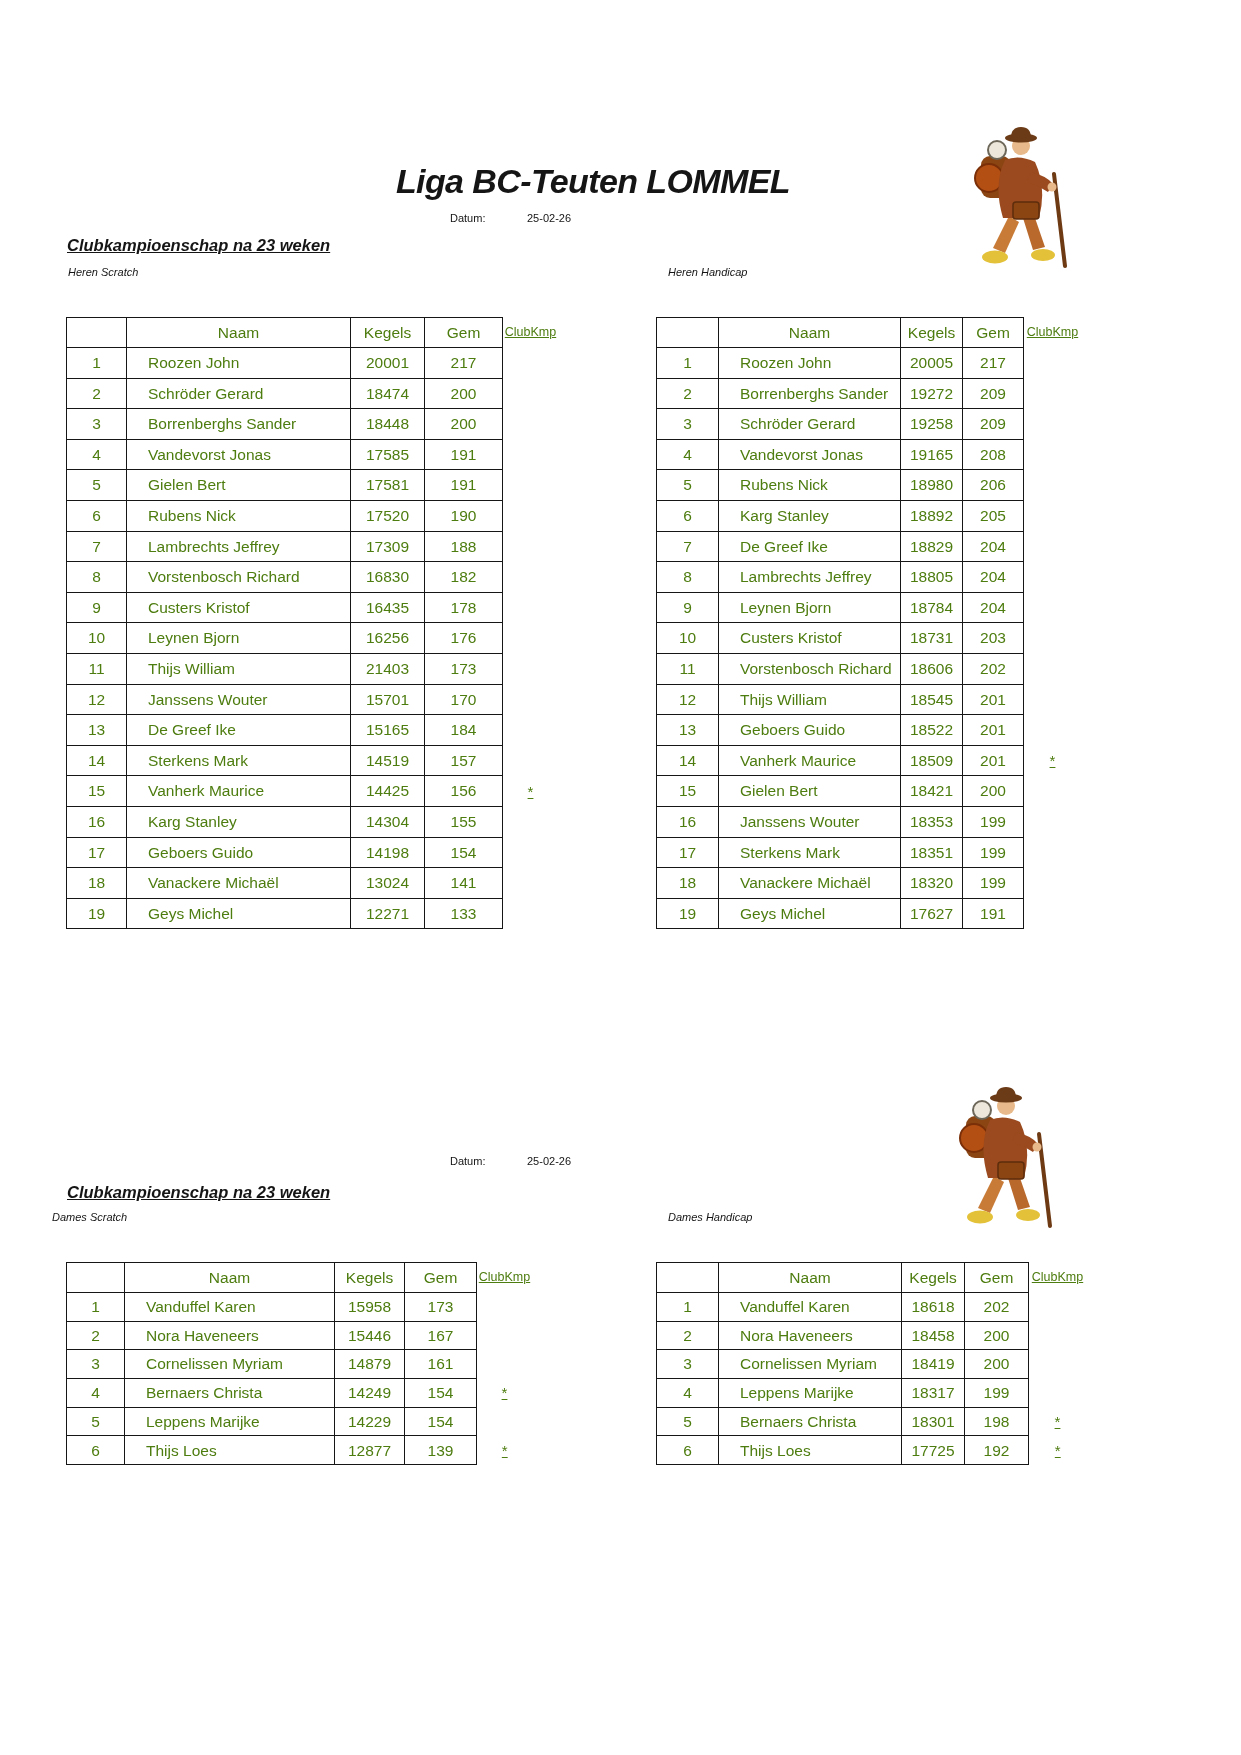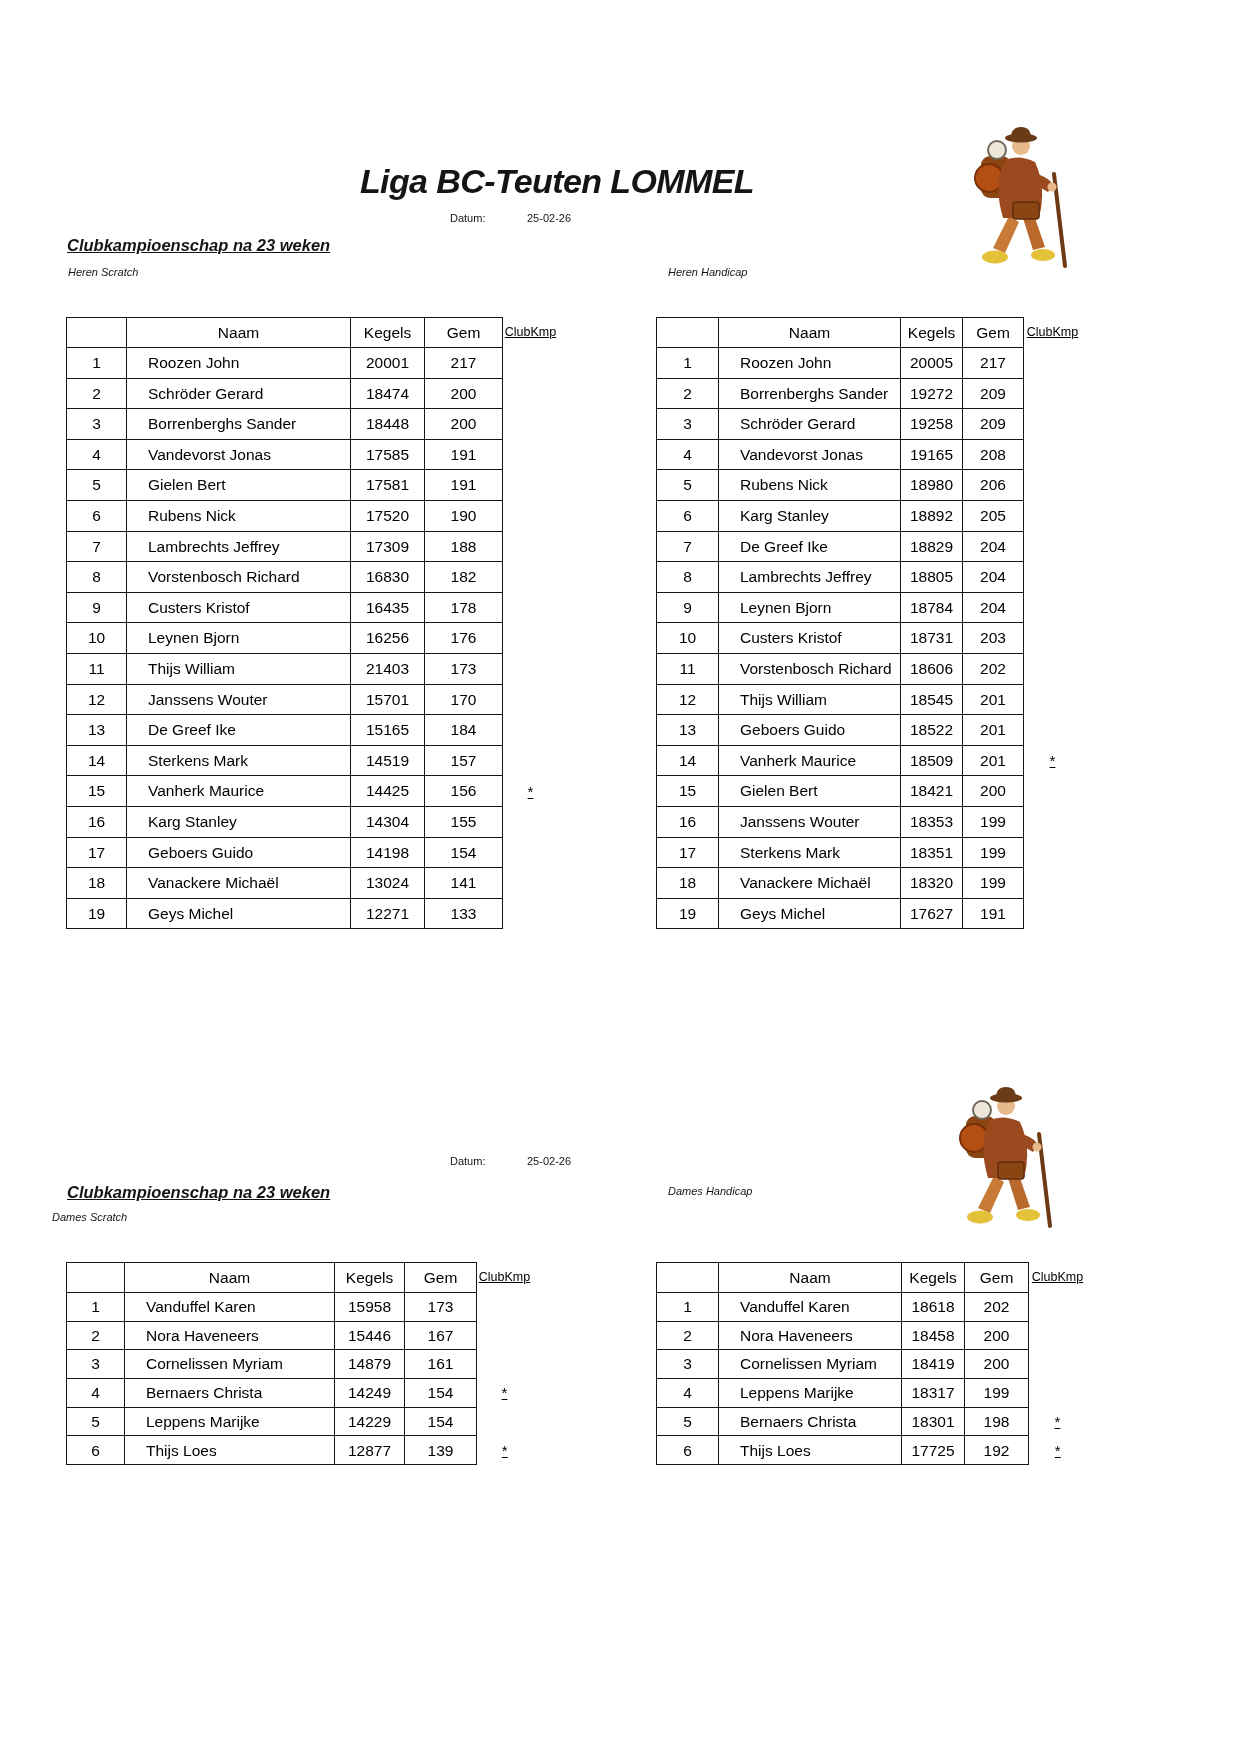--- a/index.html
+++ b/index.html
@@ -1,24 +1,24 @@
 <!DOCTYPE html>
 <html><head>
 <meta charset="utf-8">
 <style>
   html,body{margin:0;padding:0;background:#ffffff;}
   body{width:1241px;height:1755px;font-family:"Liberation Sans","DejaVu Sans",sans-serif;color:#151515;}
   .page{position:relative;width:1241px;height:1755px;overflow:hidden;background:#fff;}
   .abs{position:absolute;}
   .doc-title{left:0;width:1114px;text-align:center;font-size:34px;line-height:1.15;
-             font-weight:bold;font-style:italic;letter-spacing:-0.6px;white-space:nowrap;}
+             font-weight:bold;font-style:italic;letter-spacing:-0.6px;white-space:nowrap;padding-left:36px;}
   .datum-label,.datum-value{font-size:11px;line-height:1.1;}
   .subtitle{font-size:16.5px;font-weight:bold;font-style:italic;text-decoration:underline;line-height:1.2;}
   .table-title{font-size:11px;font-style:italic;line-height:1.2;}
-  table.standings{position:absolute;border-collapse:collapse;table-layout:fixed;font-size:15.5px;color:#000000;}
+  table.standings{position:absolute;border-collapse:collapse;table-layout:fixed;font-size:15.5px;color:#4d7c0f;}
   .standings th,.standings td{border:1.8px solid #161616;padding:0;height:var(--rowh,28px);
       line-height:1;font-weight:normal;text-align:center;white-space:nowrap;overflow:hidden;}
   .standings thead th{height:29px;}
   .standings td.col-name{text-align:left;padding-left:21px;}
   .standings th.col-clubkmp,.standings td.col-clubkmp{border:none;font-size:12.5px;background:transparent;text-decoration:underline;}
   .standings td.col-clubkmp{font-size:15px;}
   .mascot{position:absolute;}
 </style>
 </head>
 <body>
@@ -355,21 +355,21 @@
           <td class="col-gem">191</td>
           <td class="col-clubkmp"></td>
         </tr>
       </tbody>
   </table>
 
   <span class="abs datum-label" style="left:450px;top:1155px;">Datum:</span>
   <span class="abs datum-value" style="left:527px;top:1155px;">25-02-26</span>
   <div class="abs subtitle" style="left:67px;top:1183px;">Clubkampioenschap na 23 weken</div>
   <div class="abs table-title" style="left:52px;top:1211px;">Dames Scratch</div>
-  <div class="abs table-title" style="left:668px;top:1185px;">Dames Handicap</div>
+  <div class="abs table-title" style="left:668px;top:1211px;">Dames Handicap</div>
 
   <svg class="mascot" style="left:938px;top:1086px;" width="130" height="148" viewBox="0 0 130 148">
     <line x1="101" y1="48" x2="112" y2="140" stroke-width="4" stroke-linecap="round" stroke="#6d3a14"></line>
     <rect x="28" y="30" width="30" height="42" rx="9" fill="#8a4513"></rect>
     <circle cx="44" cy="24" r="9" stroke="#6d675a" stroke-width="2" fill="#ece7da"></circle>
     <circle cx="36" cy="52" r="14" stroke="#7a2f08" stroke-width="2" fill="#b34f13"></circle>
     <path d="M56 90 L40 122 L52 127 L66 96 Z" fill="#c87b37"></path>
     <path d="M70 92 L80 124 L92 121 L82 92 Z" fill="#b9692c"></path>
     <ellipse cx="42" cy="131" rx="13" ry="6.5" fill="#e3c23a"></ellipse>
     <ellipse cx="90" cy="129" rx="12" ry="6" fill="#e3c23a"></ellipse>

